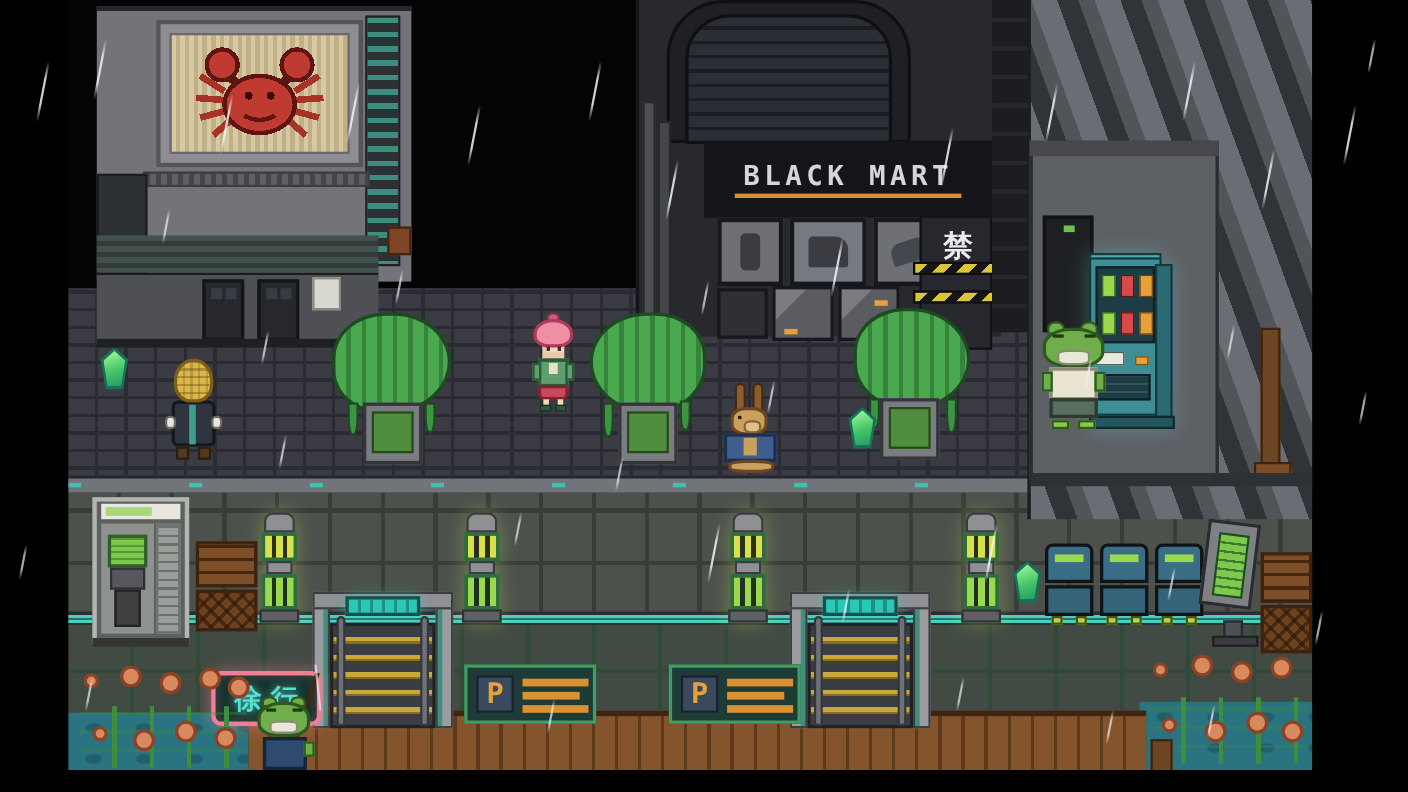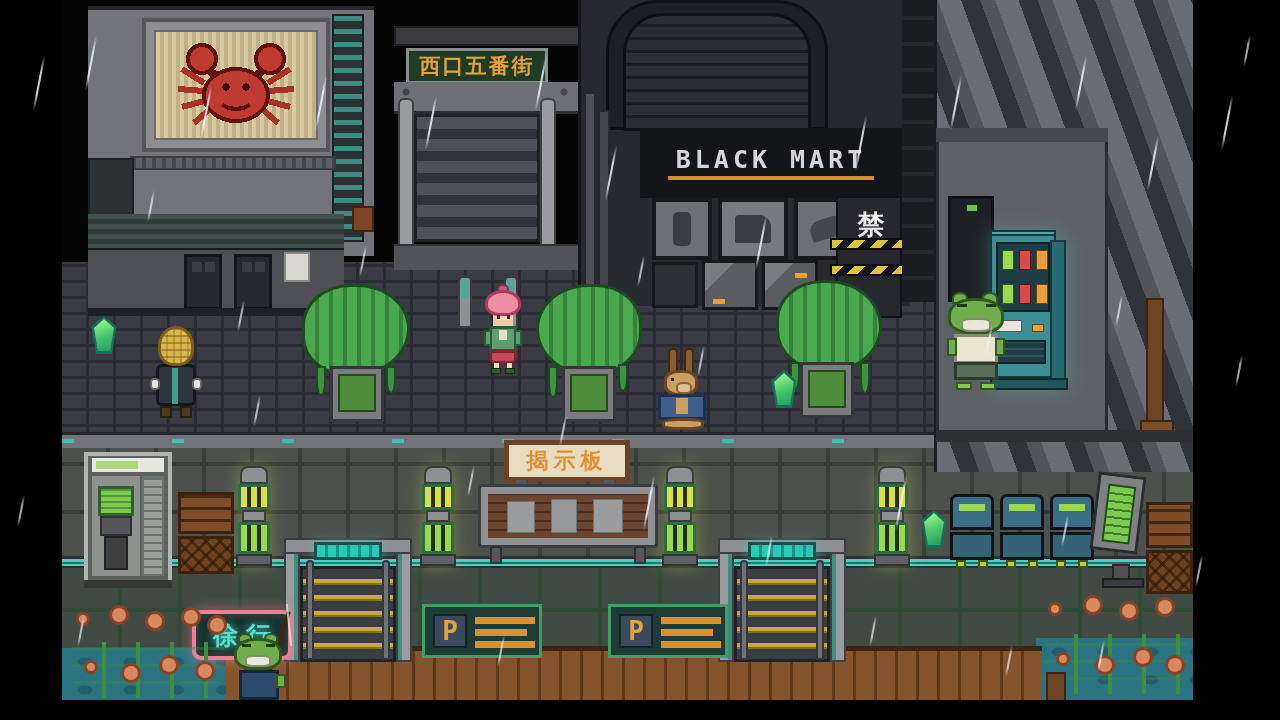--- a/index.html
+++ b/index.html
@@ -98,37 +98,20 @@
       <div class="a" style="left:18px;top:5px;width:10px;height:10px;background:#3a3c44;"></div>
     </div>
     <div class="a" style="left:146px;top:248px;width:38px;height:56px;background:#26282e;border:3px solid #141519;">
       <div class="a" style="left:5px;top:5px;width:10px;height:10px;background:#3a3c44;"></div>
       <div class="a" style="left:18px;top:5px;width:10px;height:10px;background:#3a3c44;"></div>
     </div>
     <div class="a" style="left:196px;top:246px;width:26px;height:30px;background:#d8d8d0;border:2px solid #8a8a84;"></div>
     <div class="a" style="left:0;top:302px;width:256px;height:8px;background:#1e2024;"></div>
   </div>
 
-  <div class="a" style="left:394px;top:26px;width:186px;height:252px;">
-    <div class="a" style="left:0;top:0;width:186px;height:20px;background:#3a3c42;border:2px solid #1e2022;"></div>
-    <div class="a sign" style="left:12px;top:22px;width:142px;height:36px;background:#203c26;border:3px solid #8a8c90;">
-      <span style="color:#e8a13a;font-size:21px;font-weight:bold;letter-spacing:2px;">西口五番街</span>
-    </div>
-    <div class="a" style="left:0;top:56px;width:186px;height:32px;background:#6e7076;border-bottom:3px solid #2c2e32;background-image:radial-gradient(circle 3px at 12px 10px,#44464c 3px,transparent 4px),radial-gradient(circle 3px at 170px 10px,#44464c 3px,transparent 4px);"></div>
-    <div class="a" style="left:4px;top:72px;width:16px;height:148px;background:#9a9ca0;border:2px solid #3e4042;border-radius:6px 6px 0 0;"></div>
-    <div class="a" style="left:146px;top:72px;width:16px;height:148px;background:#9a9ca0;border:2px solid #3e4042;border-radius:6px 6px 0 0;"></div>
-    <div class="a stepsup" style="left:20px;top:88px;width:126px;height:128px;border:3px solid #202226;"></div>
-    <div class="a" style="left:0;top:218px;width:186px;height:26px;background:#515359;border-top:2px solid #303236;"></div>
-    <div class="a" style="left:64px;top:250px;width:14px;height:52px;background:#8e9094;border:2px solid #3a3c40;border-radius:5px 5px 0 0;">
-      <div class="a" style="left:2px;top:2px;width:6px;height:18px;background:#3fae9e;"></div>
-    </div>
-    <div class="a" style="left:110px;top:250px;width:14px;height:52px;background:#8e9094;border:2px solid #3a3c40;border-radius:5px 5px 0 0;">
-      <div class="a" style="left:2px;top:2px;width:6px;height:18px;background:#3fae9e;"></div>
-    </div>
-  </div>
 
   <div class="a" style="left:578px;top:0;width:334px;height:310px;">
     <div class="a" style="left:0;top:0;width:332px;height:306px;background:#27292f;border-left:3px solid #141519;"></div>
     <div class="a" style="left:28px;top:0;width:222px;height:130px;background:#1e2026;border:3px solid #0f1014;border-radius:52px 52px 0 0;">
       <div class="a" style="left:14px;top:10px;width:188px;height:118px;background:#2c2e36;border:3px solid #0f1014;border-radius:40px 40px 0 0;background-image:repeating-linear-gradient(0deg,transparent 0 10px,rgba(0,0,0,.38) 10px 13px);"></div>
     </div>
     <div class="a" style="left:6px;top:92px;width:12px;height:214px;background:#4e5056;border:2px solid #26282c;"></div>
     <div class="a" style="left:20px;top:110px;width:12px;height:196px;background:#44464c;border:2px solid #26282c;"></div>
     <div class="a sign" style="left:62px;top:128px;width:262px;height:70px;background:#141518;flex-direction:column;">
       <span style="color:#d6d6d6;font-family:'DejaVu Sans Mono',monospace;font-size:25px;font-weight:bold;letter-spacing:4px;">BLACK MART</span>
@@ -240,35 +223,20 @@
     <div class="a" style="left:0;top:88px;width:36px;height:12px;background:#5e6064;border:2px solid #303234;"></div>
   </div>
   <div class="a" style="left:874px;top:466px;width:36px;height:102px;filter:drop-shadow(0 0 9px rgba(200,230,90,.35));">
     <div class="a" style="left:4px;top:0;width:28px;height:18px;background:#8e9094;border:2px solid #3a3c40;border-radius:8px 8px 0 0;"></div>
     <div class="a glowpanel" style="left:2px;top:18px;width:32px;height:26px;"></div>
     <div class="a" style="left:6px;top:44px;width:24px;height:12px;background:#8e9094;border:2px solid #3a3c40;"></div>
     <div class="a glowpanel2" style="left:2px;top:56px;width:32px;height:32px;"></div>
     <div class="a" style="left:0;top:88px;width:36px;height:12px;background:#5e6064;border:2px solid #303234;"></div>
   </div>
 
-  <div class="a" style="left:478px;top:440px;width:182px;height:126px;">
-    <div class="a sign" style="left:26px;top:0;width:126px;height:42px;background:#e8dcc0;border:5px solid #6a4026;">
-      <span style="color:#e09030;font-size:22px;font-weight:bold;letter-spacing:5px;">揭示板</span>
-    </div>
-    <div class="a" style="left:38px;top:40px;width:10px;height:12px;background:#55575d;"></div>
-    <div class="a" style="left:126px;top:40px;width:10px;height:12px;background:#55575d;"></div>
-    <div class="a" style="left:0;top:44px;width:180px;height:64px;background:#8e9094;border:3px solid #3a3c40;border-radius:4px;">
-      <div class="a" style="left:7px;top:7px;width:160px;height:44px;background:#6a4530;background-image:repeating-linear-gradient(0deg,transparent 0 7px,rgba(50,24,10,.55) 7px 9px);"></div>
-      <div class="a" style="left:26px;top:14px;width:28px;height:32px;background:#9a9c9e;border:1px solid #6e7072;"></div>
-      <div class="a" style="left:70px;top:12px;width:26px;height:34px;background:#94969a;border:1px solid #6e7072;"></div>
-      <div class="a" style="left:112px;top:12px;width:30px;height:34px;background:#9a9c9e;border:1px solid #6e7072;"></div>
-    </div>
-    <div class="a" style="left:12px;top:106px;width:12px;height:18px;background:#55575d;border:2px solid #2e3032;"></div>
-    <div class="a" style="left:156px;top:106px;width:12px;height:18px;background:#55575d;border:2px solid #2e3032;"></div>
-  </div>
 
   <div class="a" style="left:84px;top:452px;width:88px;height:136px;">
     <div class="a" style="left:0;top:0;width:88px;height:134px;background:#5e625e;border:4px solid #b2b6b2;"></div>
     <div class="a" style="left:8px;top:6px;width:72px;height:14px;background:#e8e8e0;">
       <div class="a" style="left:4px;top:3px;width:42px;height:8px;background:#a8d878;"></div>
     </div>
     <div class="a" style="left:8px;top:24px;width:48px;height:100px;background:#8e928e;"></div>
     <div class="a" style="left:14px;top:34px;width:36px;height:30px;background:#7cc94e;border:3px solid #2e5e2e;background-image:repeating-linear-gradient(0deg,transparent 0 4px,rgba(20,60,20,.35) 4px 6px);"></div>
     <div class="a" style="left:16px;top:64px;width:32px;height:20px;background:#55575d;border:2px solid #2e3032;"></div>
     <div class="a" style="left:20px;top:84px;width:24px;height:34px;background:#3e4042;border:2px solid #222;"></div>

